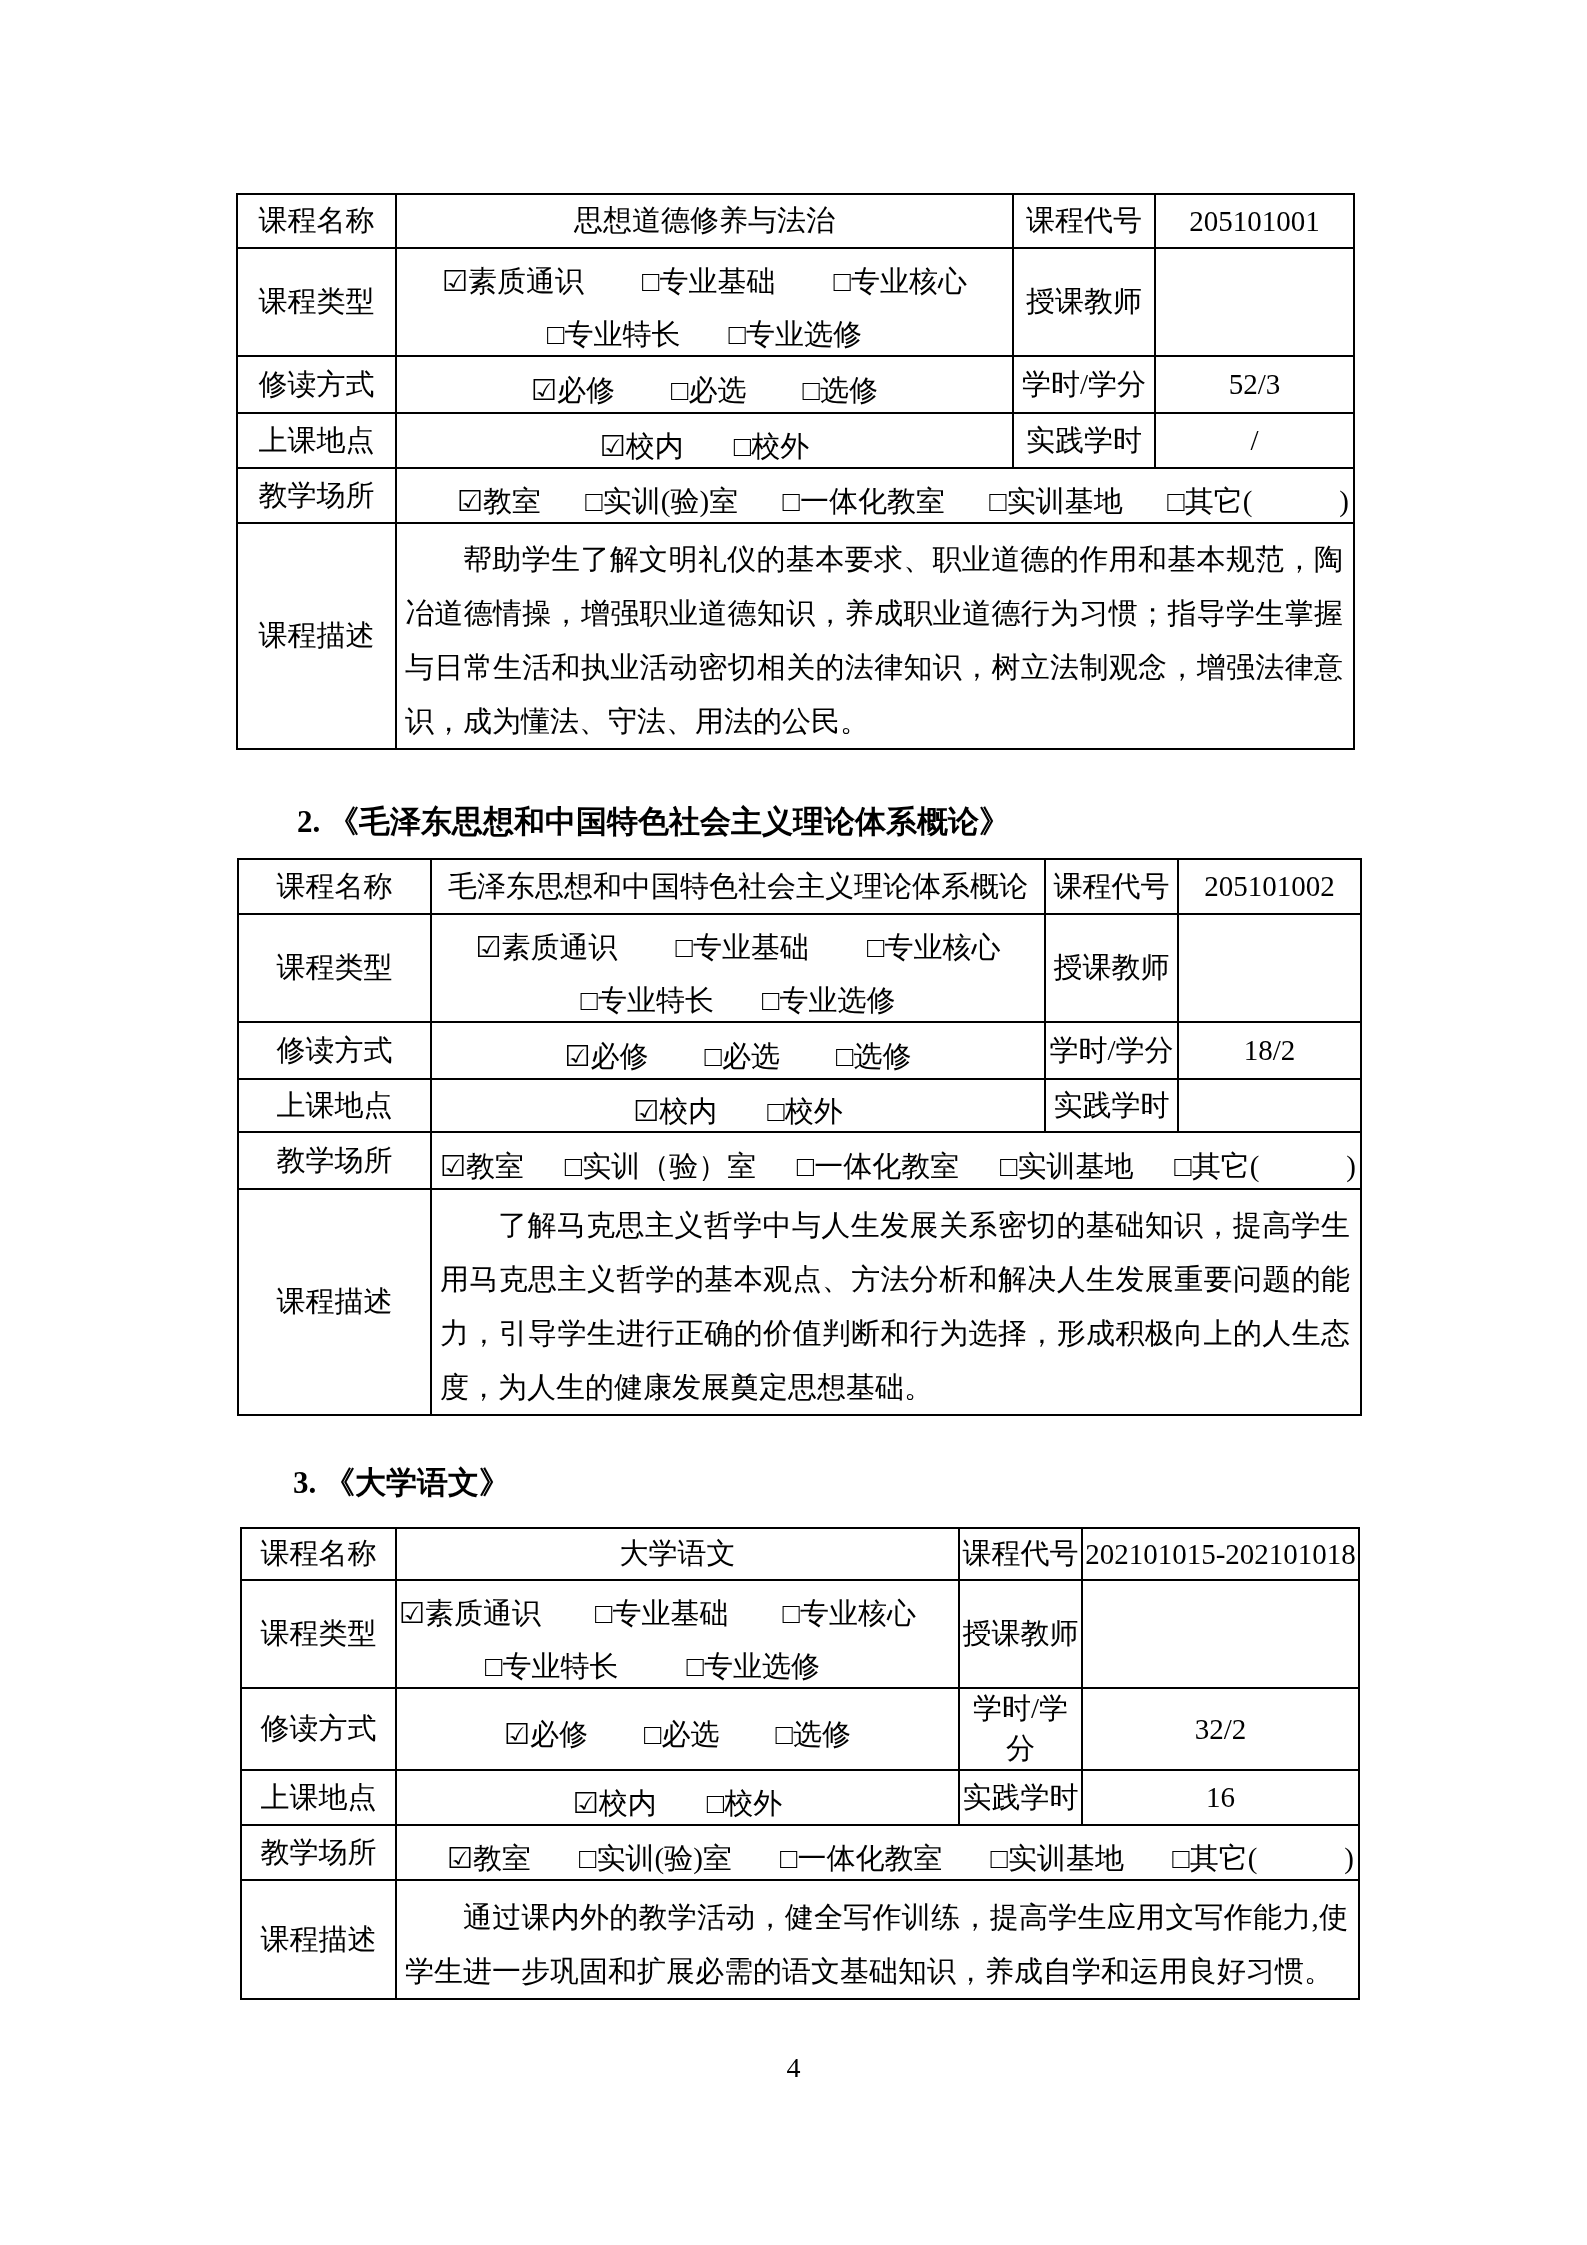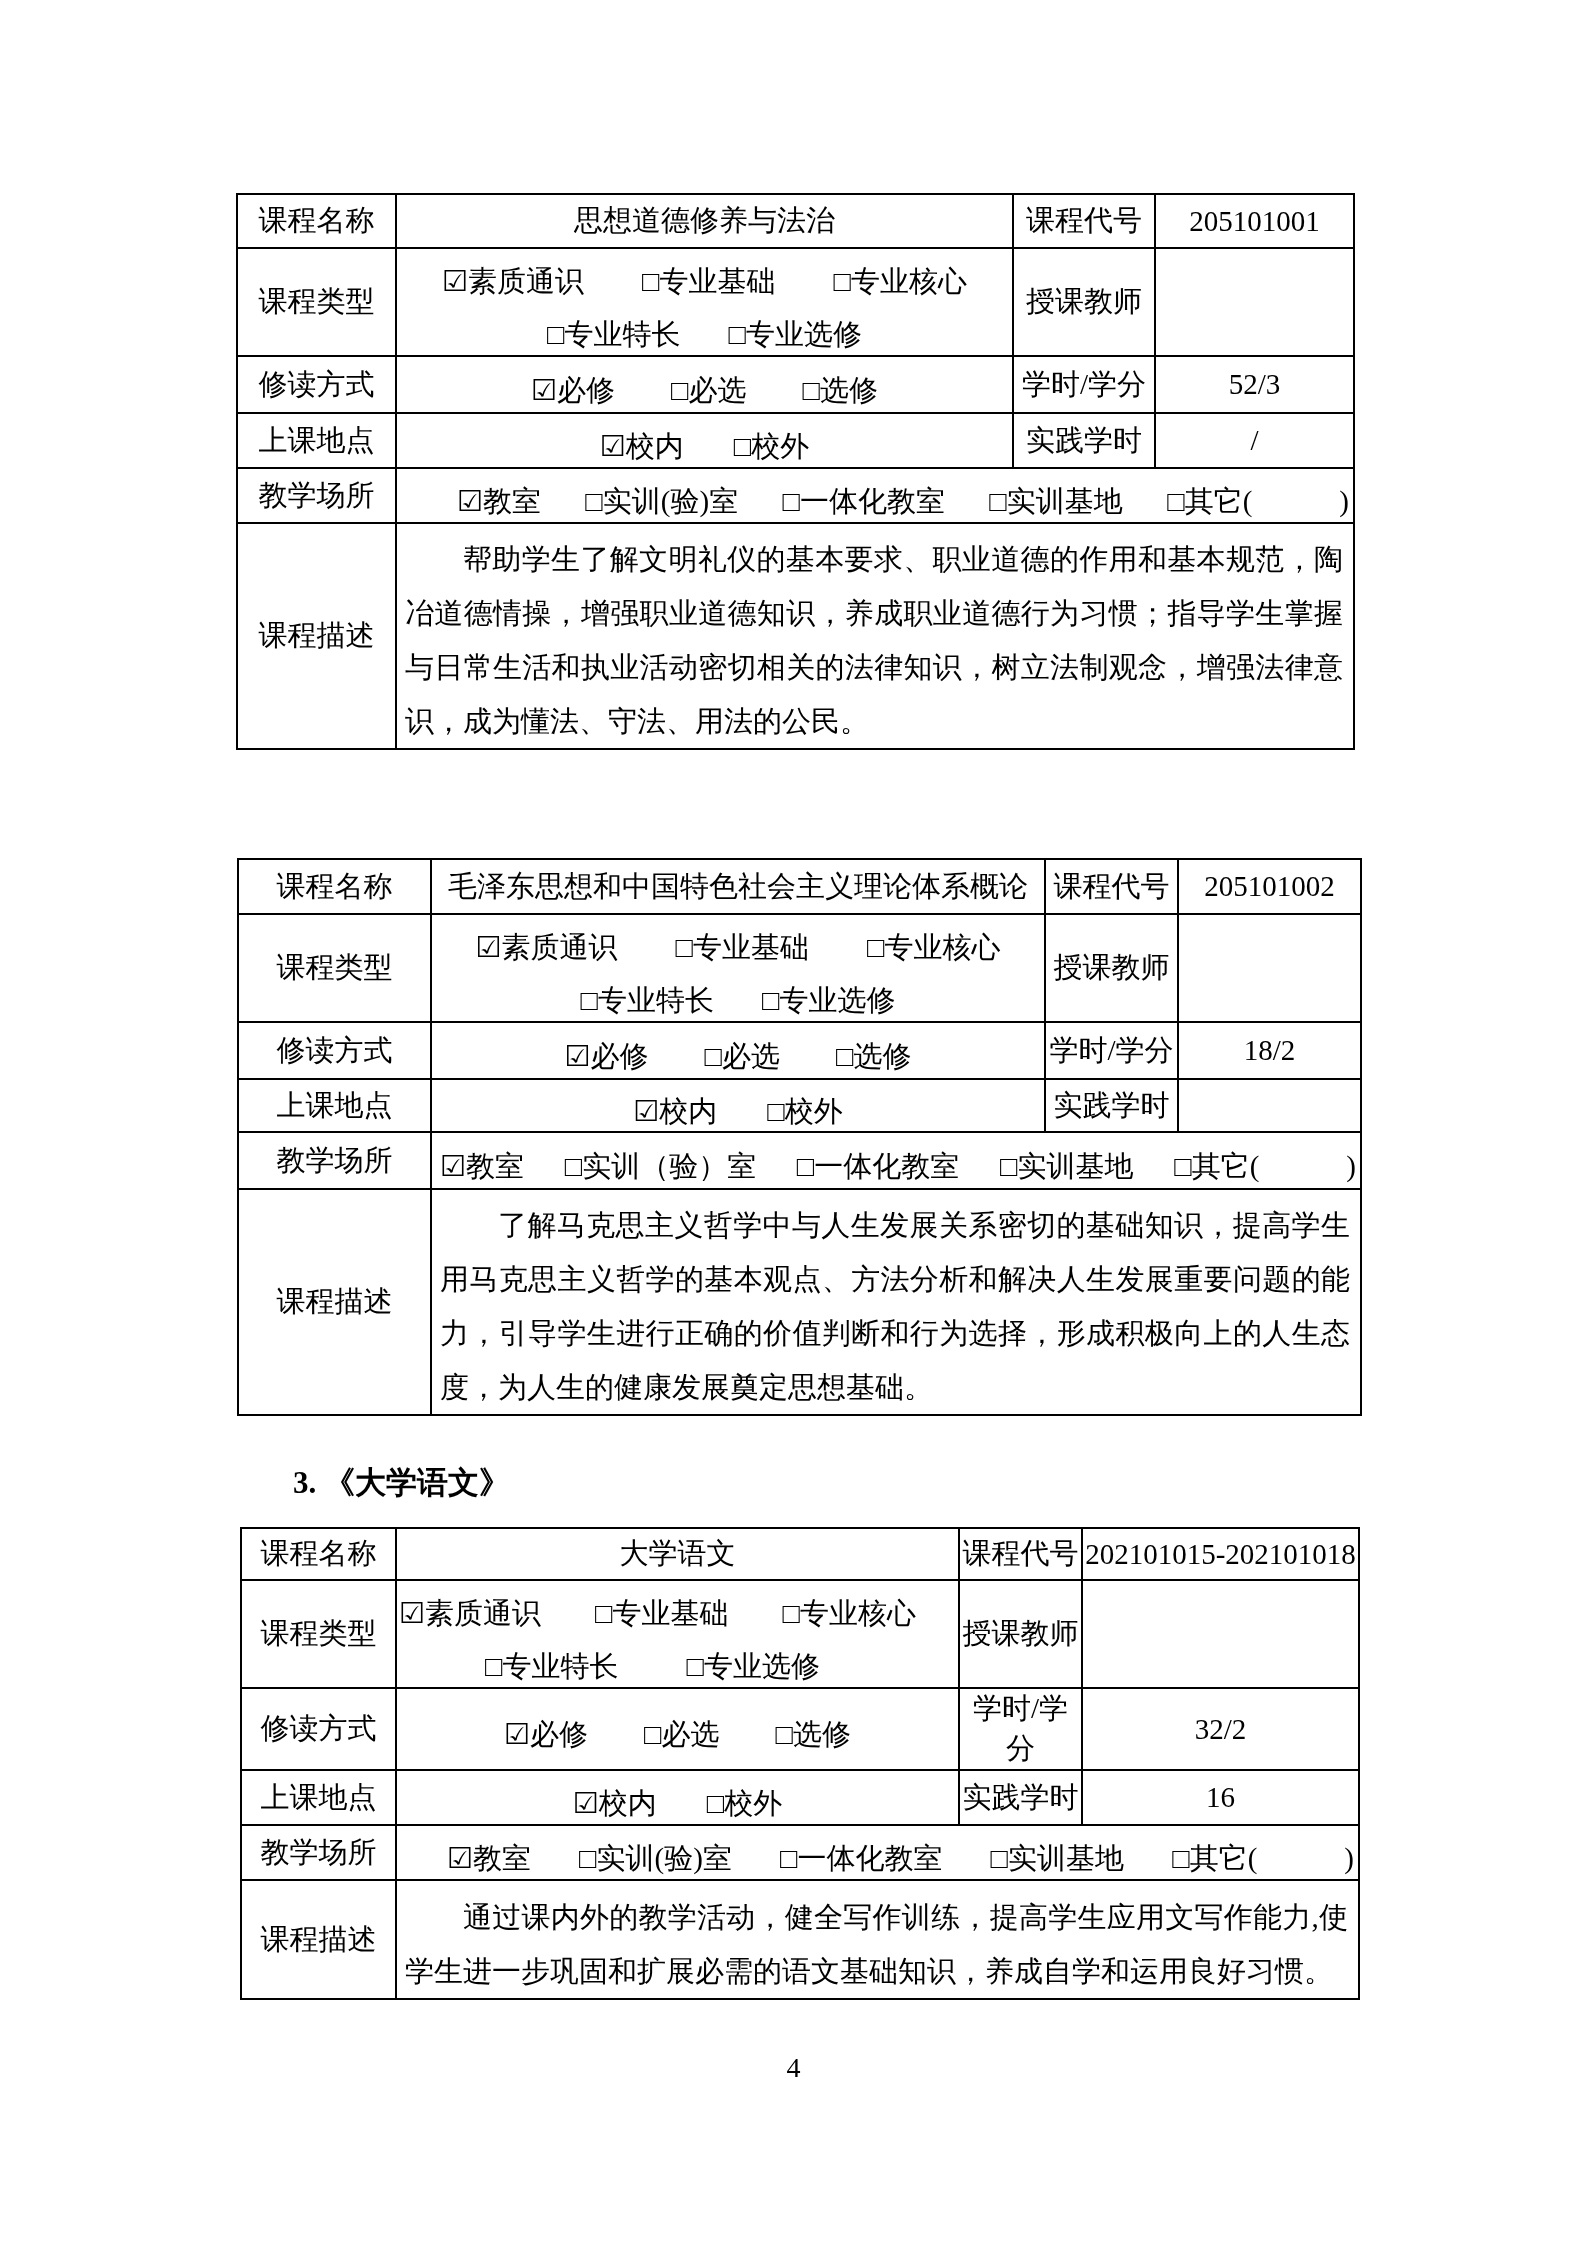--- a/index.html
+++ b/index.html
@@ -128,20 +128,21 @@
     </tr>
     <tr class="r-desc">
       <td>课程描述</td>
       <td colspan="3" class="desc-cell">
         <p class="desc">帮助学生了解文明礼仪的基本要求、职业道德的作用和基本规范，陶冶道德情操，增强职业道德知识，养成职业道德行为习惯；指导学生掌握与日常生活和执业活动密切相关的法律知识，树立法制观念，增强法律意识，成为懂法、守法、用法的公民。</p>
       </td>
     </tr>
   </tbody>
     </table>
 
+  <div class="section-heading" id="heading-2">2. 《毛泽东思想和中国特色社会主义理论体系概论》</div>
 
   <table class="course" id="t2">
     <colgroup>
         <col style="width:193px">
         <col style="width:614px">
         <col style="width:133px">
         <col style="width:183px">
       </colgroup>
     <tbody>
         <tr class="r-name">

